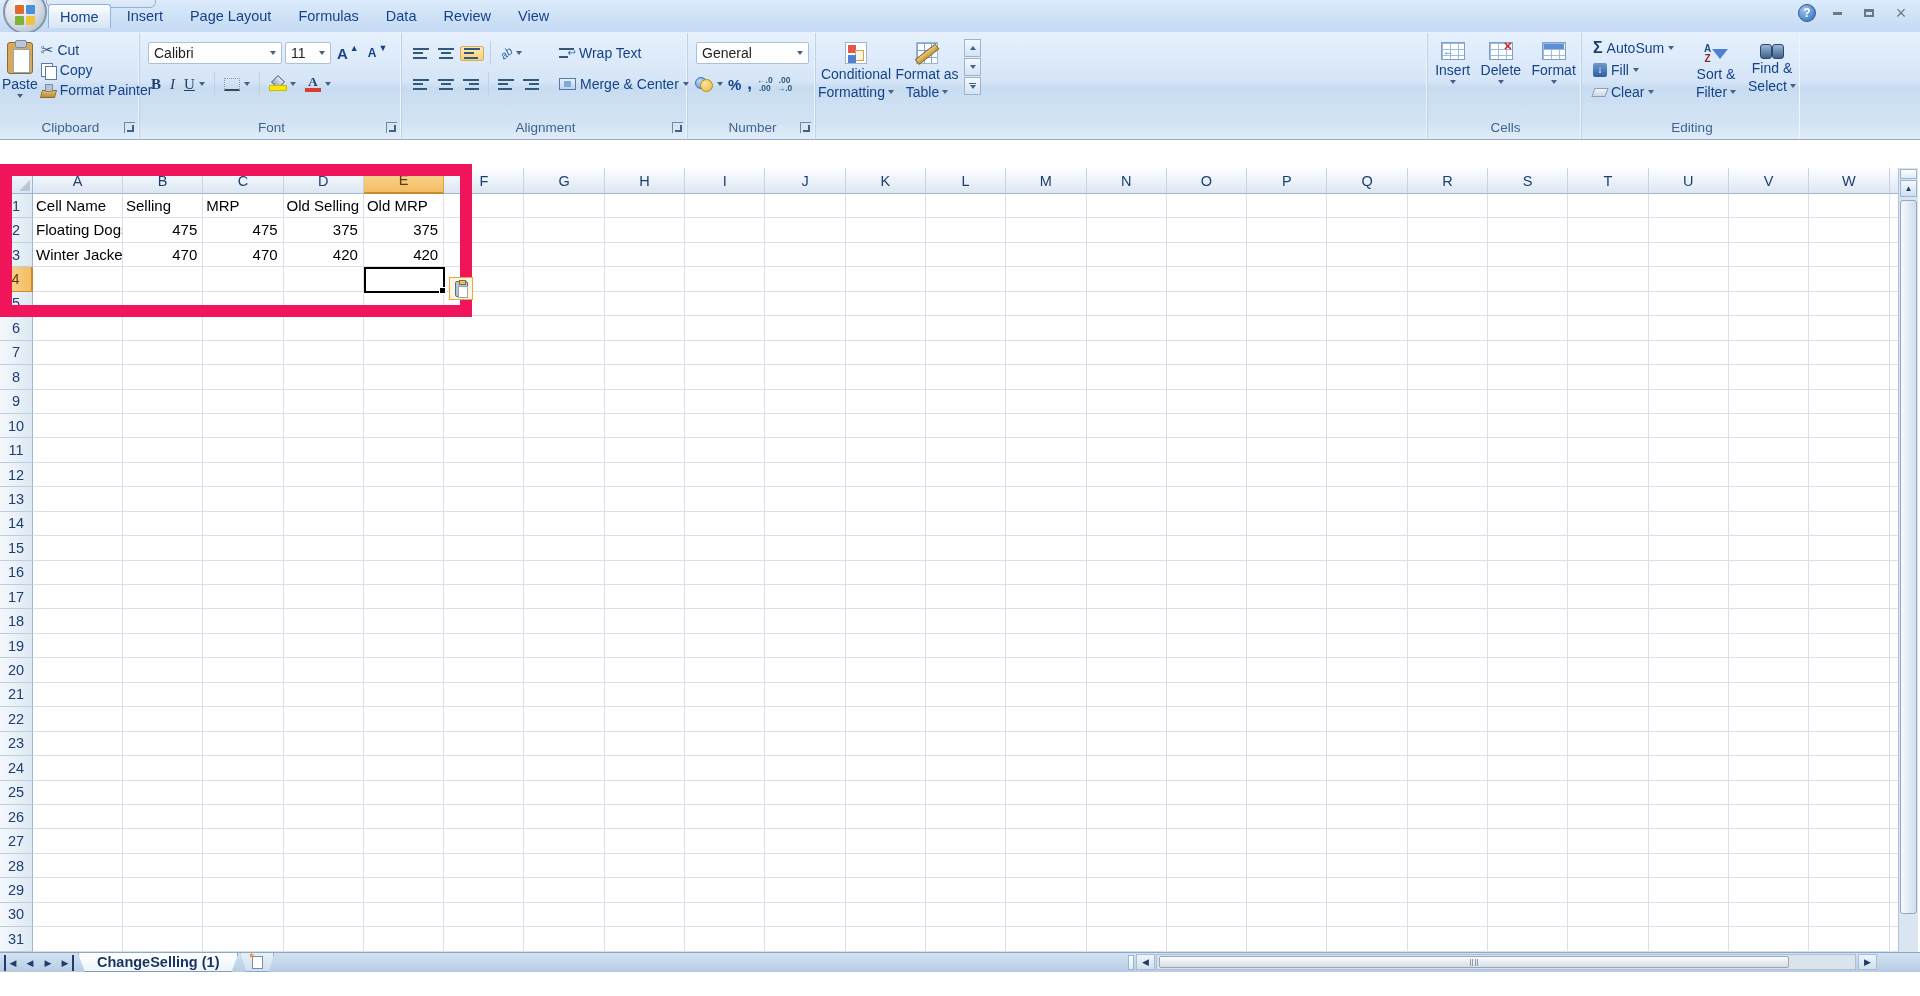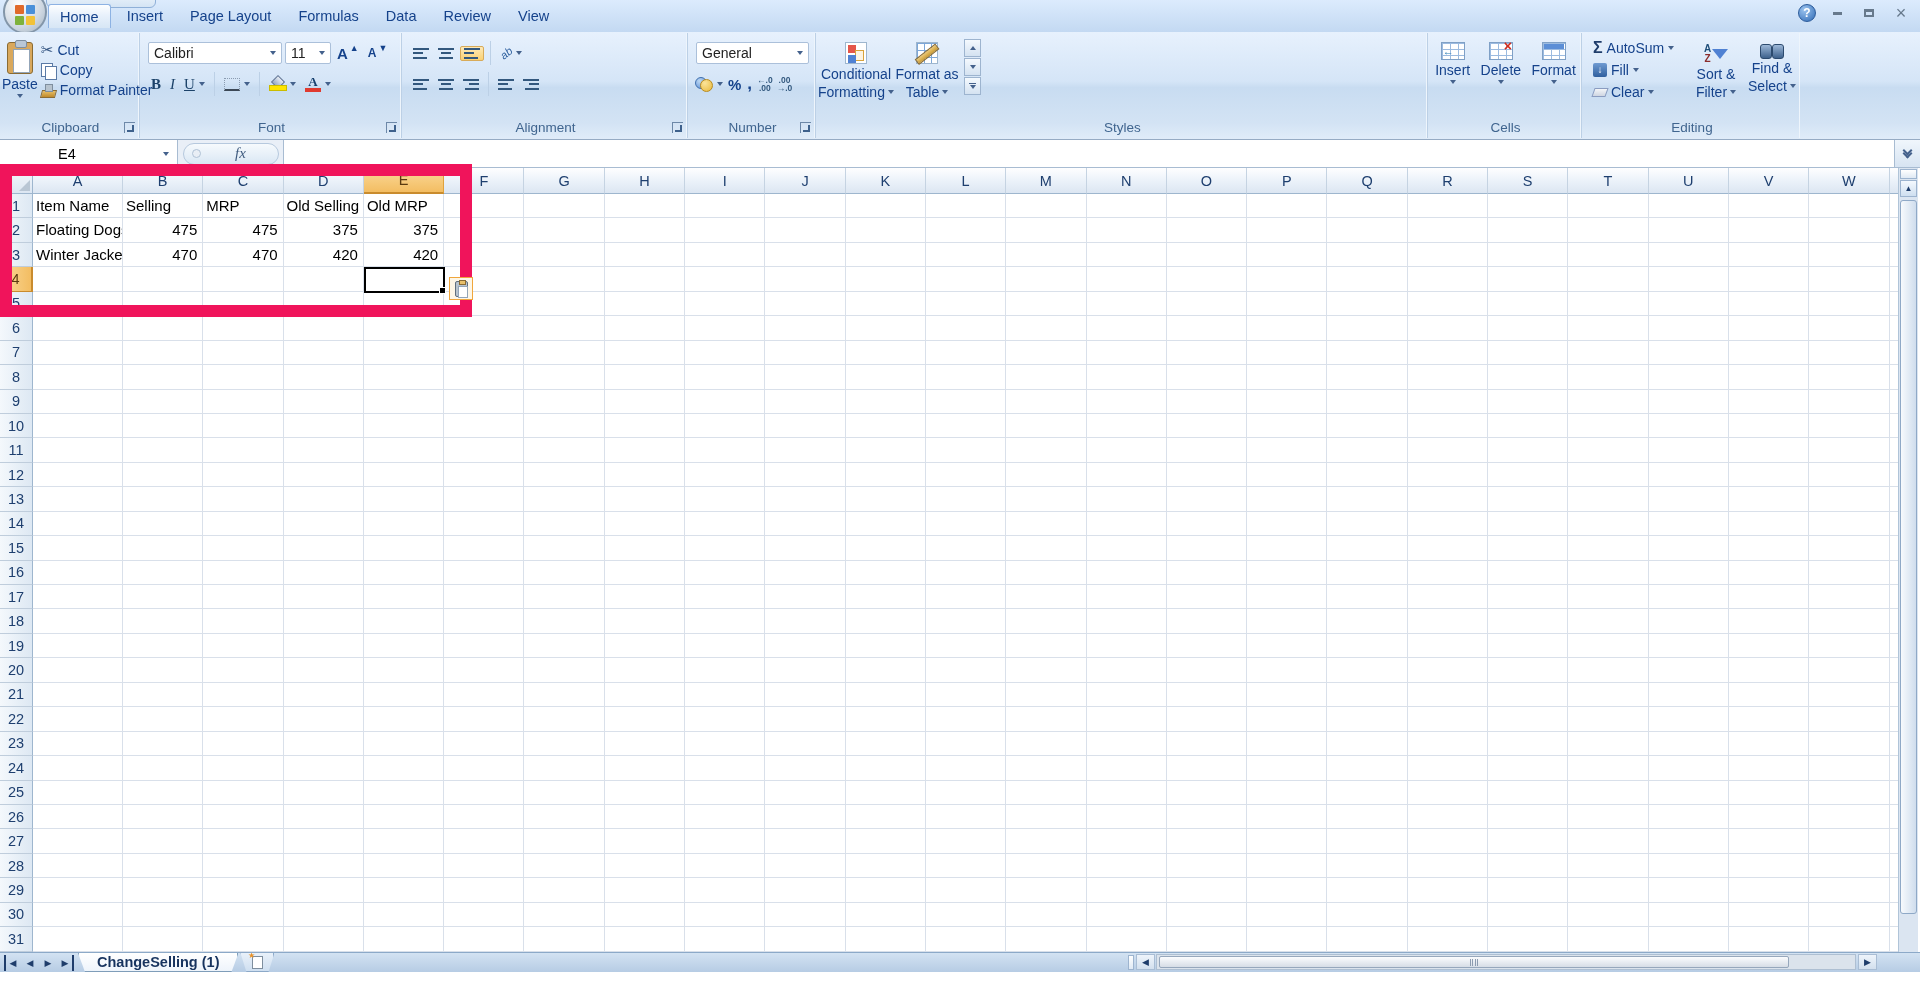--- a/index.html
+++ b/index.html
@@ -370,20 +370,35 @@
               </div>
             <span class="sepv"></span>
             <div class="rbtn">
                 <span class="ic al"></span>
               </div>
             <div class="rbtn">
                 <span class="ic al ar"></span>
               </div>
           </div>
         </div>
+        <div style="margin-left:8px">
+          <div class="rrow" style="margin-top:7px;padding:0">
+            <div class="rbtn">
+              <span class="wrap-icon"></span>
+              <span>Wrap Text</span>
+              </div>
+          </div>
+          <div class="rrow second" style="padding:0">
+            <div class="rbtn">
+              <span class="merge-icon"></span>
+              <span>Merge &amp; Center</span>
+                <span class="dar"></span>
+              </div>
+          </div>
+        </div>
       </div>
       <div class="rg-label">Alignment</div>
       <div class="dlg"></div>
     </div>
 
     <div class="rgroup" style="left:690px;width:126px">
       <div class="rrow" style="margin-top:7px">
         <div class="combo" style="width:114px">
           <span>General</span>
             <span class="dar" style="margin-left:auto"></span>
@@ -439,21 +454,20 @@
             </div>
           <div class="gsbtn">
               <span class="tri-dn"></span>
             </div>
           <div class="gsbtn">
               <span class="bar"></span>
               <span class="tri-dn"></span>
             </div>
         </div>
       </div>
-      <div class="rg-label">Styles</div>
     </div>
 
     <div class="rgroup" style="left:1430px;width:152px">
       <div style="display:flex;justify-content:space-around;padding-top:4px">
         <div class="bigbtn">
           <div class="tbl">
               <span class="ov ins">←</span>
             </div>
           <span>Insert</span>
             <span class="dar"></span>
@@ -515,37 +529,20 @@
           <span style="display:flex;align-items:center;gap:3px">
               <span>Select</span>
               <span class="dar"></span>
             </span>
         </div>
       </div>
       <div class="rg-label">Editing</div>
     </div>
   </div>
 
-  <div class="frow">
-    <div class="namebox">
-      <span>E4</span>
-      <span class="dar"></span>
-    </div>
-    <div class="fxpill">
-      <span class="dot"></span>
-      <span class="fx">fx</span>
-    </div>
-    <div class="ffield">
-        <span></span>
-      </div>
-    <div class="fchev">
-      <span class="chv"></span>
-      <span class="chv"></span>
-    </div>
-  </div>
 
   <div class="sheet">
     <div class="headrow">
       <div class="corner"></div>
       <div id="colheads" style="display:flex;flex:1">
           <div class="ch" style="width: 90px;">A</div>
           <div class="ch" style="width: 80.3px;">B</div>
           <div class="ch" style="width: 80.3px;">C</div>
           <div class="ch" style="width: 80.3px;">D</div>
           <div class="ch sel" style="width: 80.3px;">E</div>
@@ -566,21 +563,21 @@
           <div class="ch" style="width: 80.3px;">T</div>
           <div class="ch" style="width: 80.3px;">U</div>
           <div class="ch" style="width: 80.3px;">V</div>
           <div class="ch" style="width: 80.3px;">W</div>
           <div class="ch fill"></div>
         </div>
     </div>
     <div id="gridrows">
         <div class="grow">
           <div class="rh">1</div>
-          <div class="cell" style="width: 90px;">Item Name</div>
+          <div class="cell" style="width: 90px;">Cell Name</div>
           <div class="cell" style="width: 80.3px;">Selling</div>
           <div class="cell" style="width: 80.3px;">MRP</div>
           <div class="cell" style="width: 80.3px;">Old Selling</div>
           <div class="cell" style="width: 80.3px;">Old MRP</div>
           <div class="cell" style="width: 80.3px;"></div>
           <div class="cell" style="width: 80.3px;"></div>
           <div class="cell" style="width: 80.3px;"></div>
           <div class="cell" style="width: 80.3px;"></div>
           <div class="cell" style="width: 80.3px;"></div>
           <div class="cell" style="width: 80.3px;"></div>

